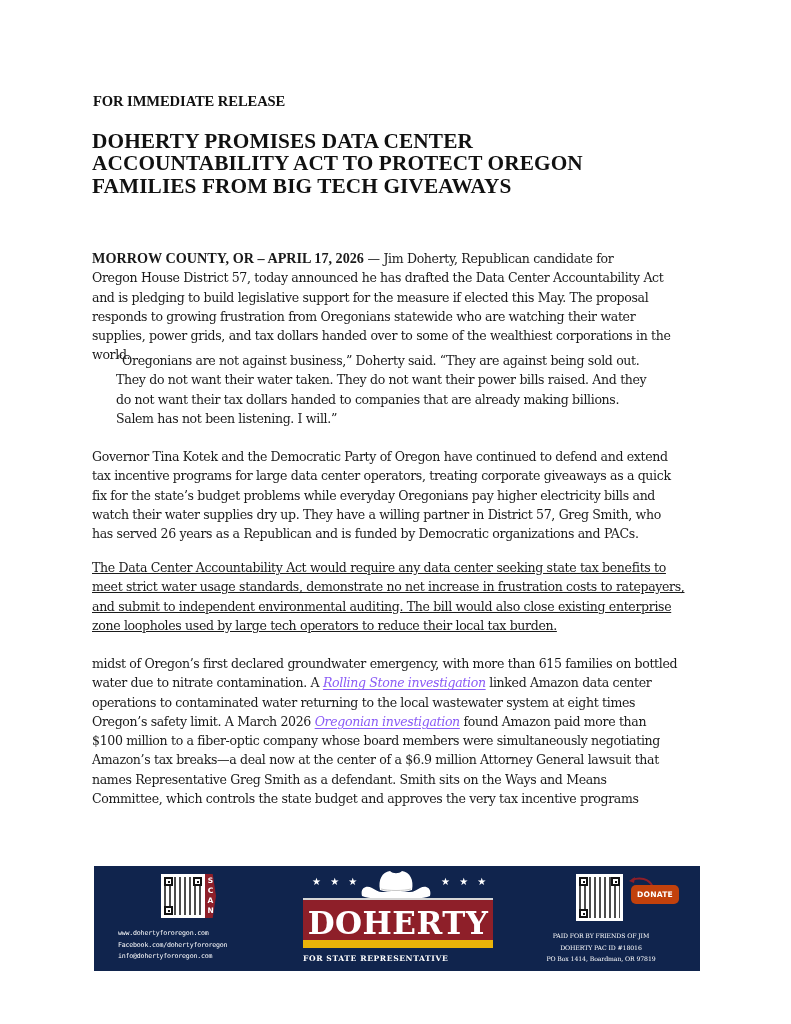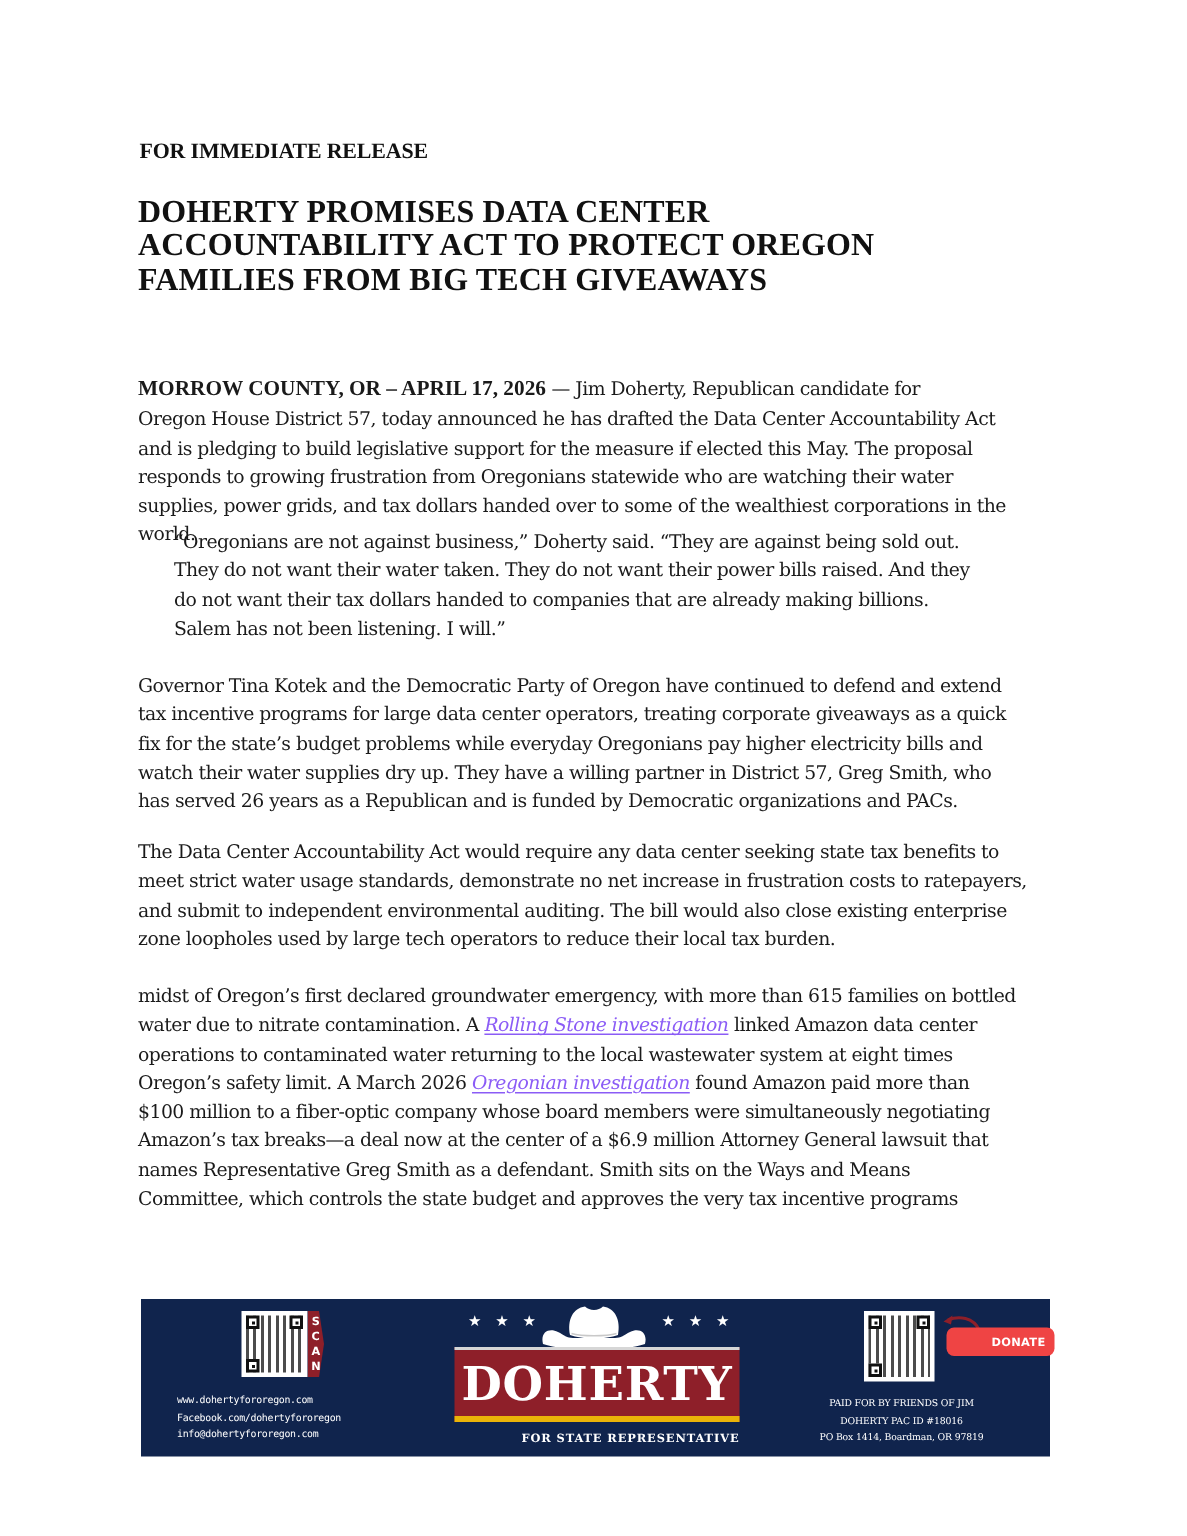--- a/index.html
+++ b/index.html
@@ -11,21 +11,21 @@
   .headline { position: absolute; left: 92px; top: 130px; width: 620px; font-family: "Liberation Serif", serif; font-weight: bold; font-size: 21.3px; line-height: 22.3px; color: #111; letter-spacing: 0.1px; }
   .headline div { white-space: nowrap; }
 
   .body { position: absolute; left: 92px; width: 620px; font-family: "DejaVu Serif", serif; font-size: 12.55px; line-height: 19.3px; color: #1a1a1a; letter-spacing: -0.35px; }
   .body .line { white-space: nowrap; display: block; }
   .dateline { font-family: "Liberation Serif", serif; font-weight: bold; font-size: 14.2px; letter-spacing: 0; }
 
   .p1 { top: 229px; margin-top: 20px; }
   .quote { left: 116px; top: 351px; }
   .p2 { top: 447px; }
-  .p3 { top: 558px; }
+  .p3 { top: 558px; text-decoration: underline; }
   .p4 { top: 654px; }
 
   a.link { color: #8b5cf6; text-decoration: underline; text-underline-offset: 2px; font-style: italic; }
 
   
   .banner { position: absolute; left: 94px; top: 866px; width: 606px; height: 105px; background: #10244d; }
   .qr { position: absolute; background: #fff; }
   .qr-grid { position: absolute; left: 3px; top: 3px; right: 3px; bottom: 3px;
     background:
       repeating-linear-gradient(90deg, #111 0 2px, transparent 2px 5px),
@@ -36,27 +36,27 @@
 
   .qr-left { left: 67px; top: 8px; width: 44px; height: 44px; }
   .scan-tag { position: absolute; left: 111px; top: 8px; width: 11px; height: 44px; background: #8e1f29; color: #fff; font-family: "DejaVu Sans", sans-serif; font-weight: bold; font-size: 7.5px; line-height: 10px; text-align: center; padding-top: 2px; box-sizing: border-box; clip-path: polygon(0 0, 70% 0, 100% 50%, 70% 100%, 0 100%); }
 
   .contact { position: absolute; left: 24px; top: 62px; font-family: "DejaVu Sans Mono", monospace; font-size: 6.6px; line-height: 11.5px; color: #fff; letter-spacing: -0.2px; }
 
   .logo-stars { position: absolute; color: #fff; font-family: "DejaVu Sans", sans-serif; }
   .stars-left { left: 218px; top: 10px; font-size: 10px; letter-spacing: 3px; }
   .stars-right { left: 347px; top: 10px; font-size: 10px; letter-spacing: 3px; }
   .hat { position: absolute; left: 262px; top: 2px; width: 80px; height: 32px; }
-  .logo-box { position: absolute; left: 209px; top: 32px; width: 190px; height: 50px; background: #8e1f29; border-top: 2px solid #d6d6d6; border-bottom: 4px solid #eab308; box-sizing: border-box; }
+  .logo-box { position: absolute; left: 209px; top: 32px; width: 190px; height: 50px; background: #8e1f29; border-top: 2px solid #d6d6d6; border-bottom: 8px solid #eab308; box-sizing: border-box; }
   .logo-name { position: absolute; left: 0; right: 0; top: 4px; text-align: center; font-family: "DejaVu Serif", serif; font-weight: bold; font-size: 31px; color: #fff; letter-spacing: 0.5px; line-height: 38px; }
-  .logo-sub { position: absolute; left: 209px; width: 190px; top: 88px; text-align: right; font-family: "DejaVu Serif", serif; font-weight: bold; font-size: 7.6px; color: #fff; letter-spacing: 0.6px; }
+  .logo-sub { position: absolute; left: 209px; width: 190px; top: 88px; text-align: left; font-family: "DejaVu Serif", serif; font-weight: bold; font-size: 7.6px; color: #fff; letter-spacing: 0.6px; }
 
   .qr-right { left: 482px; top: 8px; width: 47px; height: 47px; }
   .donate-arrow { position: absolute; left: 533px; top: 9px; width: 30px; height: 14px; }
-  .donate-btn { position: absolute; left: 537px; top: 19px; width: 48px; height: 19px; background: #ef4444; border-radius: 5px; color: #fff; font-family: "DejaVu Sans", sans-serif; font-weight: bold; font-size: 7.6px; line-height: 19px; text-align: center; letter-spacing: 0.2px; padding-left: 24px; }
+  .donate-btn { position: absolute; left: 537px; top: 19px; width: 48px; height: 19px; background: #c2410c; border-radius: 5px; color: #fff; font-family: "DejaVu Sans", sans-serif; font-weight: bold; font-size: 7.6px; line-height: 19px; text-align: center; letter-spacing: 0.2px; }
   .paid-by { position: absolute; left: 432px; width: 150px; top: 64px; text-align: center; font-family: "DejaVu Serif", serif; font-size: 6.2px; line-height: 11.5px; color: #fff; letter-spacing: -0.1px; }
 </style>
 </head>
 <body>
 
 <div class="page">
 
   <div class="kicker">FOR IMMEDIATE RELEASE</div>
 
   <div class="headline">

